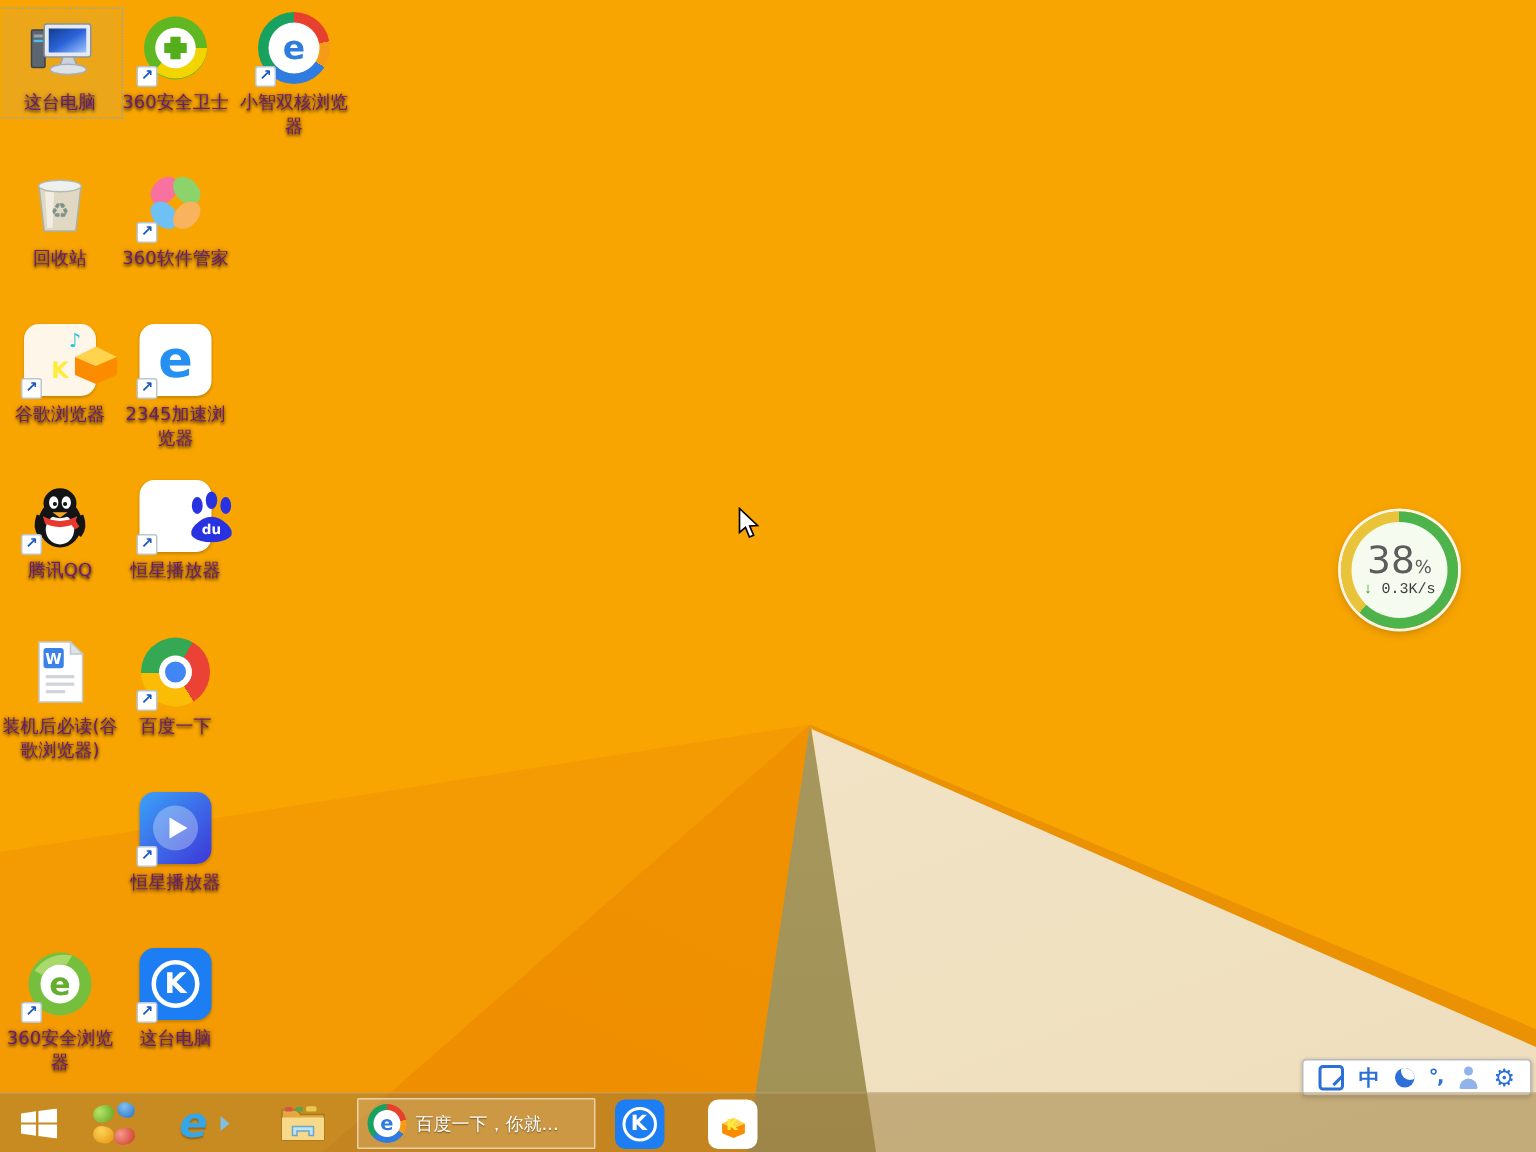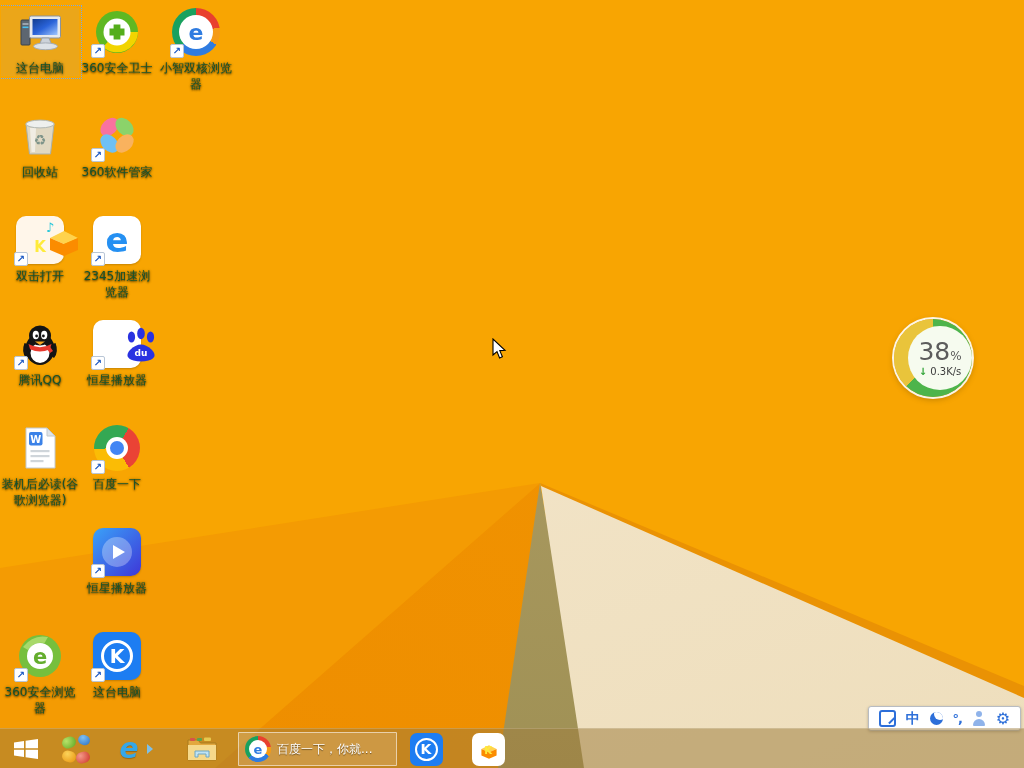--- a/index.html
+++ b/index.html
@@ -11,46 +11,46 @@
   .wp { position:absolute; inset:0; }
   .wp-mid   { background:#f49b03; clip-path:polygon(540px 483px, 0px 568px, 0px 768px, 215px 768px); }
   .wp-deep  { background:linear-gradient(205deg,#f39801,#ee8d00); clip-path:polygon(540px 483px, 215px 768px, 505px 768px); }
   .wp-stripe{ background:#ea9204; clip-path:polygon(540px 483px, 1024px 686px, 1024px 704px, 547px 495px); }
   .wp-shadow{ background:linear-gradient(180deg,#b3a26c,#a09155); clip-path:polygon(540px 483px, 498px 768px, 590px 768px); }
   .wp-cream { background:linear-gradient(160deg,#f6ead3,#eedebc); clip-path:polygon(541px 486px, 1024px 698px, 1024px 768px, 584px 768px); }
 
   
   .cell { position:absolute; width:78px; text-align:center; cursor:default; }
   .cell .ic { position:relative; width:48px; height:48px; margin:0 auto; }
-  .cell .lbl { margin-top:4px; font-size:12px; line-height:16px; color:#14532d;
+  .cell .lbl { margin-top:4px; font-size:12px; line-height:16px; color:#701a75;
                text-shadow:0 1px 2px rgba(0,0,0,.65), 0 0 3px rgba(0,0,0,.4); }
   .cell.sel { outline:1px dotted #79a9e2; outline-offset:2px; background:rgba(130,175,235,.10); }
   .tile { position:absolute; inset:0; border-radius:10px; }
   .shortcut { position:absolute; left:-2px; bottom:-2px; width:14px; height:14px; background:#fff;
               border:1px solid #b9c6d6; border-radius:2px; font-size:10px; line-height:12px; font-weight:bold;
               color:#1a57c2; text-align:center; }
   .glyph { position:absolute; inset:0; display:flex; align-items:center; justify-content:center; font-weight:bold; }
   .ring-ic { position:absolute; inset:0; border-radius:50%;
              background:conic-gradient(#e8402e 0 22%, #f59b17 22% 34%, #2f7ce0 34% 63%, #19a15f 63% 100%); }
   .ring-ic .inner { position:absolute; inset:7px; border-radius:50%; background:#fff; display:flex; align-items:center; justify-content:center; }
   .chrome-ic { position:absolute; inset:1px; border-radius:50%;
                background:conic-gradient(from 30deg,#ea4335 0 33%,#fbbc05 33% 66%,#34a853 66% 100%); }
   .chrome-ic .w { position:absolute; inset:12px; border-radius:50%; background:#fff; }
   .chrome-ic .b { position:absolute; inset:16px; border-radius:50%; background:#4285f4; }
 
   
-  .gauge { position:absolute; left:894px; top:319px; width:78px; height:78px; border-radius:50%;
+  .gauge { position:absolute; left:894px; top:341px; width:78px; height:78px; border-radius:50%;
            background:conic-gradient(#4db44b 0 62%, #e9c43b 62% 100%);
            box-shadow:0 0 0 2px rgba(255,255,255,.9), 0 2px 7px rgba(0,0,0,.28);
-           display:flex; align-items:center; justify-content:flex-end; }
+           display:flex; align-items:center; justify-content:center; }
   .gauge-inner { width:64px; height:64px; border-radius:50%; background:#f6fbef;
                  display:flex; flex-direction:column; align-items:center; justify-content:center; }
   .gauge .pct { font-size:25px; line-height:24px; color:#5c5c5c; }
   .gauge .pctu { font-size:12px; color:#5c5c5c; }
-  .gauge .spd { font-size:10px; color:#3c3c3c; margin-top:2px; }
+  .gauge .spd { font-size:10px; color:#3c3c3c; margin-top:2px;font-family:Liberation Mono, monospace; }
   .gauge .spd .dn { color:#2fa335; font-weight:bold; }
 
   
   .imebar { position:absolute; left:868px; top:706px; width:153px; height:25px; background:#fff;
             border:1px solid #b8bcc2; border-radius:3px; box-shadow:0 1px 3px rgba(0,0,0,.25);
             display:flex; align-items:center; justify-content:space-around; padding:0 5px; color:#2d6fd9; }
   .penbox { width:17px; height:17px; border:2px solid #2d6fd9; border-radius:3px; position:relative; }
   .penbox i { position:absolute; left:2px; top:2px; width:9px; height:9px;
               border-bottom:2px solid #2d6fd9; transform:rotate(-45deg) translate(2px,1px); }
   .ime-zh { font-size:14px; font-weight:bold; }
@@ -167,21 +167,21 @@
     <div class="ic">
       <span class="tile" style="background:#fff6ea;box-shadow:0 1px 2px rgba(0,0,0,.2);"></span>
       <svg viewBox="0 0 48 48" width="48" height="48" style="position:absolute;">
         <path d="M10 22 l14 -7 14 7 -14 6 z" fill="#ffd34d"></path>
         <path d="M10 22 v12 l14 6 14-6 V22 l-14 6 z" fill="#fb8c00"></path>
       </svg>
       <span class="glyph" style="font-size:15px;color:#ffeb3b;padding-top:14px;">K</span>
       <span class="glyph" style="font-size:13px;color:#26c6da;padding-bottom:26px;padding-left:20px;">♪</span>
       <span class="shortcut">↗</span>
     </div>
-    <div class="lbl">双击打开</div>
+    <div class="lbl">谷歌浏览器</div>
   </div>
 
   <div class="cell" style="left:78px;top:216px;">
     <div class="ic">
       <span class="tile" style="background:#fff;box-shadow:0 1px 2px rgba(0,0,0,.2);"></span>
       <span class="glyph" style="font-size:34px;color:#2590f2;">e</span>
       <span class="shortcut">↗</span>
     </div>
     <div class="lbl">2345加速浏览器</div>
   </div>

